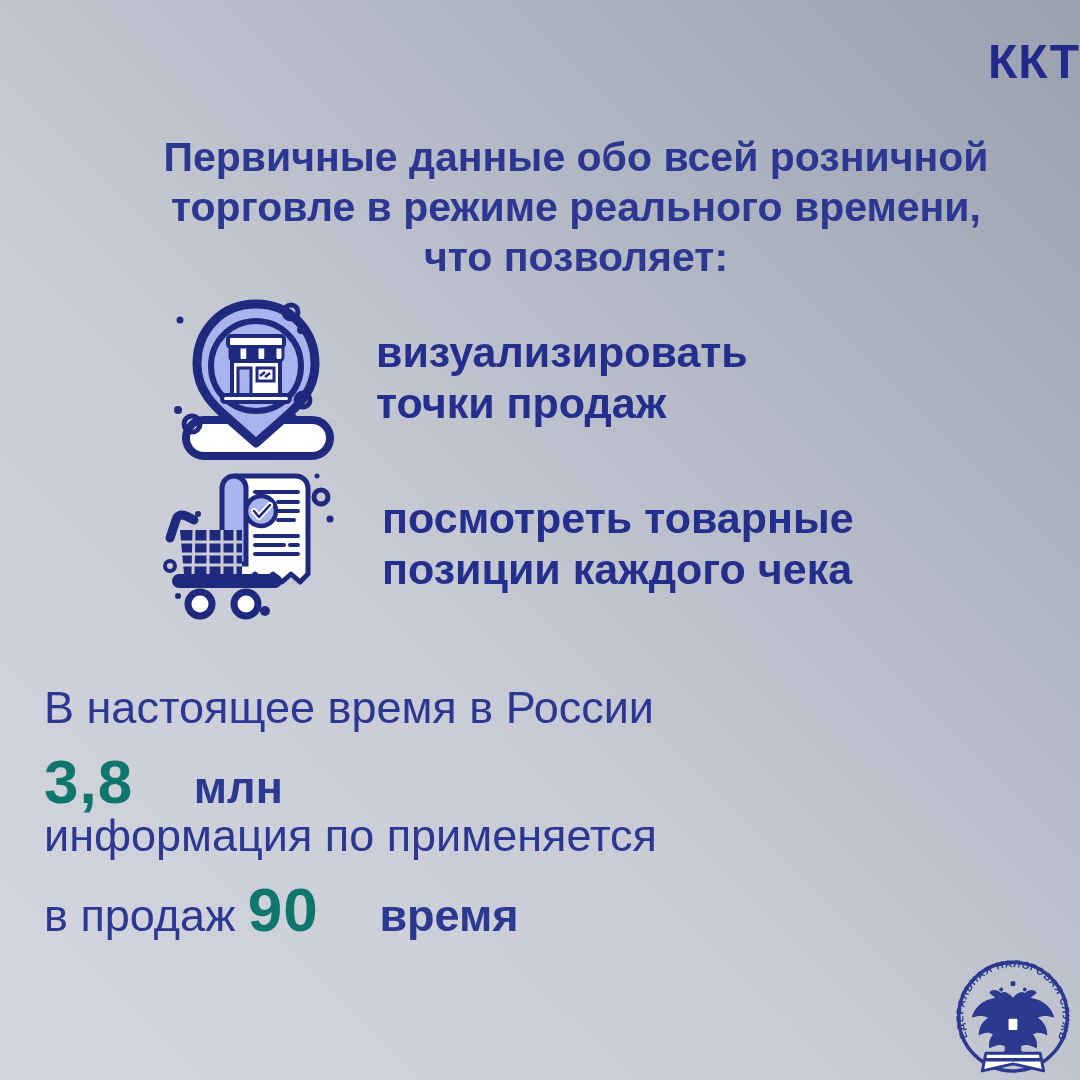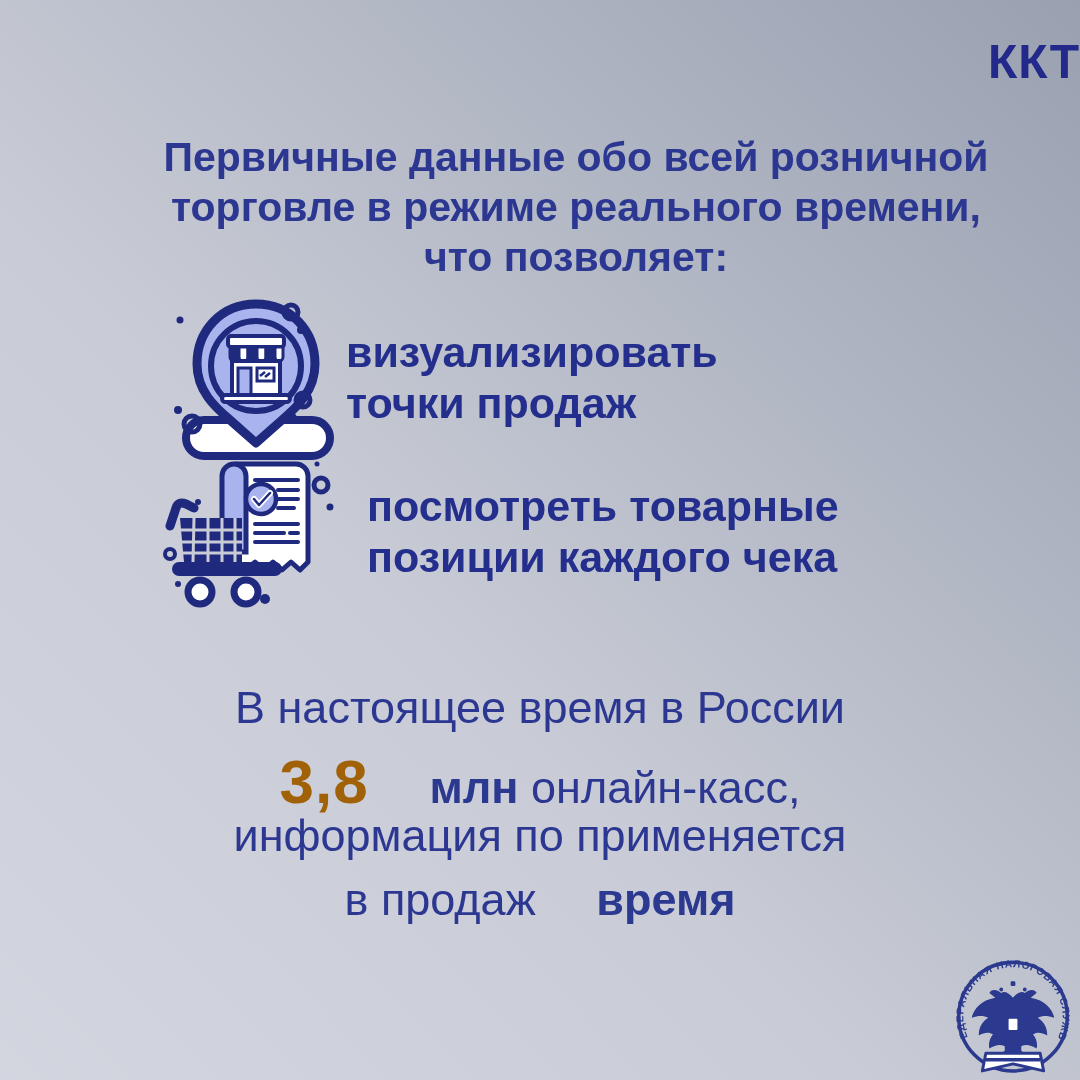--- a/index.html
+++ b/index.html
@@ -13,36 +13,36 @@
     position:absolute;top:34px;left:0;width:100%;
     text-align:right;font-size:48px;font-weight:800;color:#23298a;
     letter-spacing:1px;margin:0;
   }
   .intro{
     position:absolute;top:132px;left:0;width:100%;
     text-align:center;font-size:41px;font-weight:700;color:#2c3791;
     line-height:1.22;white-space:pre-line;margin:0;padding-left:36px;
   }
   .bullet-row{position:absolute;display:flex;align-items:center;}
-  .bullet-row-1{top:290px;left:166px;}
-  .bullet-row-2{top:452px;left:158px;gap:19px;}
+  .bullet-row-1{top:290px;left:166px;gap:30px;}
+  .bullet-row-2{top:464px;left:158px;gap:34px;}
   .bullet-icon{flex:0 0 auto;display:block;}
   .bullet-text{
     font-size:43px;font-weight:700;color:#242e8c;
     line-height:1.18;white-space:pre-line;
   }
   .stats{
     position:absolute;top:682px;left:0;width:100%;
     color:#2c3791;font-size:45px;font-weight:500;
   }
   .stat-line{
-    display:flex;justify-content:center;align-items:baseline;
-    gap:0.28em;height:64px;
+    display:flex;justify-content:flex-start;align-items:baseline;
+    gap:0.28em;height:64px;padding-left:44px;
   }
-  .stat-value{font-size:62px;font-weight:800;color:#a16207;letter-spacing:1px;}
+  .stat-value{font-size:62px;font-weight:800;color:#0f766e;letter-spacing:1px;}
   .stat-unit{font-weight:800;color:#2b3990;margin-left:48px;}
   .fns-logo{position:absolute;left:953px;top:960px;width:120px;height:118px;}
 </style>
 </head>
 <body>
 
 <div class="poster">
 
   <h1 class="title">ККТ</h1>
 
@@ -137,27 +137,27 @@
 позиции каждого чека</div>
   </div>
 
   <div class="stats">
     <div class="stat-line">
       <span>В настоящее время в России</span>
     </div>
     <div class="stat-line">
       <span class="stat-value">3,8</span>
       <span class="stat-unit">млн</span>
-      <span>онлайн-касс,</span>
     </div>
     <div class="stat-line">
       <span>информация по применяется</span>
     </div>
     <div class="stat-line">
       <span>в продаж</span>
+      <span class="stat-value">90</span>
       <span class="stat-unit">время</span>
     </div>
   </div>
 
   <svg class="fns-logo" viewBox="0 0 100 100">
     <circle cx="50" cy="48" r="46" fill="none" stroke="#2b3a8f" stroke-width="3"></circle>
     <defs>
       <path id="sealArc" d="M 12 66 A 42 42 0 1 1 88 66" fill="none"></path>
     </defs>
     <text font-size="8.6" font-weight="bold" letter-spacing="0.7" fill="#2b3a8f">

